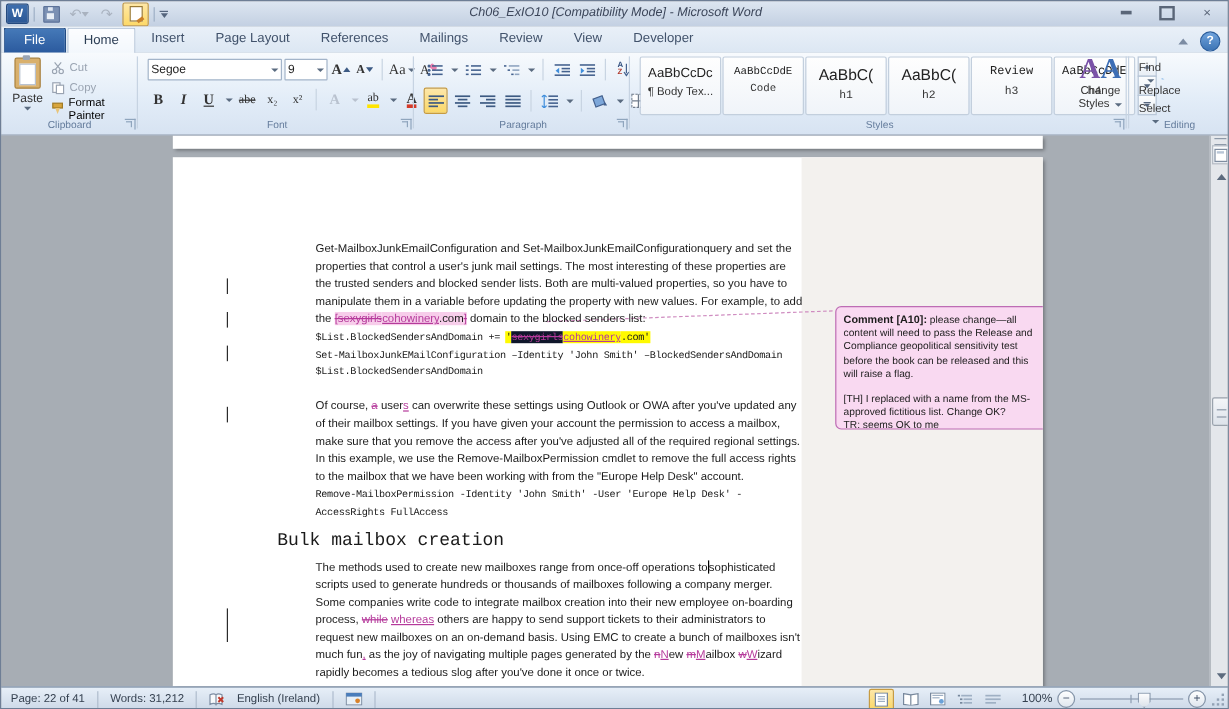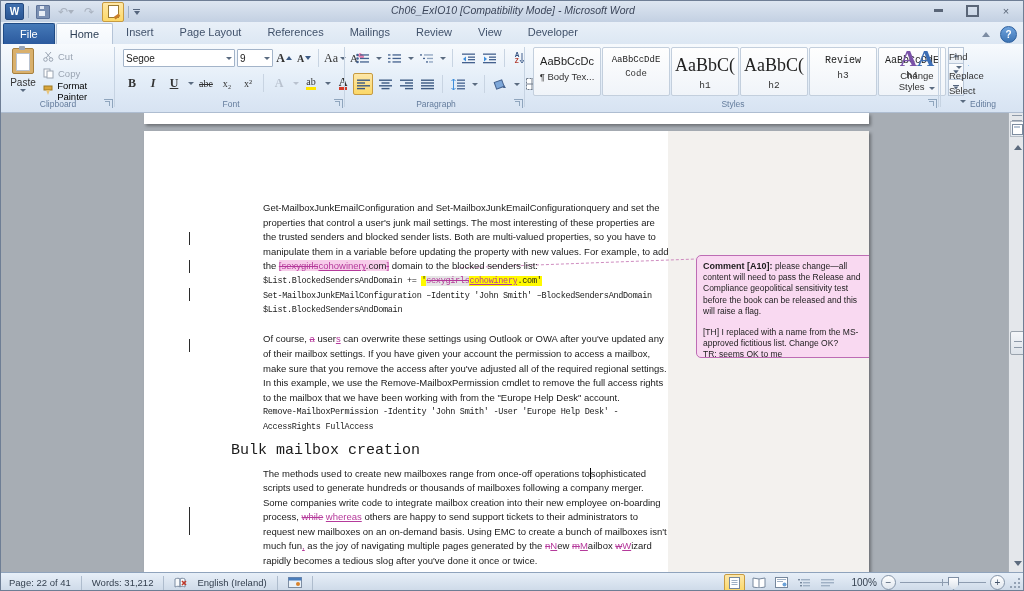--- a/index.html
+++ b/index.html
@@ -70,21 +70,21 @@
   .aup:after{content:"";display:inline-block;width:0;height:0;border-left:3px solid transparent;border-right:3px solid transparent;border-bottom:4px solid #3c5a84;margin-left:1px;vertical-align:top;}
   .adn:after{content:"";display:inline-block;width:0;height:0;border-left:3px solid transparent;border-right:3px solid transparent;border-top:4px solid #3c5a84;margin-left:1px;vertical-align:top;}
   
   .iksvg{display:block;}
   
   .styletile{position:absolute;top:3px;width:66px;height:47px;background:linear-gradient(#fefefe,#f0f4f9);
              border:1px solid #c3cfdd;border-radius:2px;text-align:center;overflow:hidden;}
   .stprev{display:block;margin-top:7px;font-size:11px;color:#222;white-space:nowrap;}
   .stname{display:block;margin-top:4px;font-size:9.5px;color:#333;white-space:nowrap;}
   .st-code .stprev,.st-code .stname{font-family:"Liberation Mono",monospace;font-size:9px;}
-  .st-h .stprev{font-family:Liberation Serif, serif;font-size:18px;}
+  .st-h .stprev{font-family:Liberation Sans, sans-serif;font-size:13px;}
   .st-h .stname{font-family:"Liberation Mono",monospace;}
   .st-h34 .stprev{font-family:"Liberation Mono",monospace;font-size:10px;}
   .st-h34 .stname{font-family:"Liberation Mono",monospace;}
   .stscroll{position:absolute;width:14px;height:15px;background:linear-gradient(#fcfdfe,#e8eef5);border:1px solid #b9c7d8;
             display:flex;align-items:center;justify-content:center;}
   .changestyles{position:absolute;text-align:center;width:46px;}
   .csA{font-size:24px;font-weight:bold;color:#7a52a8;line-height:24px;font-family:"Liberation Serif",serif;}
   .csA span{color:#3d6eb5;}
   .cslabel{font-size:9.5px;color:#333;line-height:11px;}
   
@@ -99,21 +99,21 @@
   .codeblock{font-family:"Liberation Mono",monospace;font-size:8.5px;line-height:14.6px;letter-spacing:-0.3px;}
   .gap{height:14.6px;}
   .halfgap{height:7px;}
   #doc-heading{font-family:"Liberation Mono",monospace;font-size:15px;margin-left:-32px;line-height:18px;}
   .seg-del{color:#b53a9b;text-decoration:line-through;}
   .seg-ins{color:#b53a9b;text-decoration:underline;}
   .seg-cm{background:#f7cdea;}
   .seg-cm-del{background:#f7cdea;color:#b53a9b;text-decoration:line-through;}
   .seg-cm-ins{background:#f7cdea;color:#b53a9b;text-decoration:underline;}
   .seg-hl{background:#fffa00;}
-  .seg-hl-del{background:#e5e5e5;color:#b53a9b;text-decoration:line-through;text-align:right;}
+  .seg-hl-del{background:#0f172a;color:#b53a9b;text-decoration:line-through;text-align:right;}
   .seg-hl-ins{background:#fffa00;color:#b53a9b;text-decoration:underline;}
   .caret{display:inline-block;width:1px;height:11px;background:#000;vertical-align:-2px;}
   .changebar{position:absolute;left:45px;width:1px;background:#2b2b2b;}
   
   #commentbox{position:absolute;left:552px;top:124px;width:182px;height:103px;background:#f9d9f1;border:1px solid #bd6cb4;
               border-radius:5px;padding:5px 6px;box-sizing:border-box;font-size:8.5px;line-height:11.2px;color:#1c1c1c;}
   #commentbox b{font-size:9px;}
   
   #vscroll{position:absolute;right:0;top:0;width:17px;height:459px;background:#e4e7eb;border-left:1px solid #aab0b7;box-sizing:border-box;}
   .sbtn{position:absolute;left:1px;width:15px;height:16px;background:linear-gradient(#fcfdfe,#e4e9ef);border:1px solid #b5bcc5;

